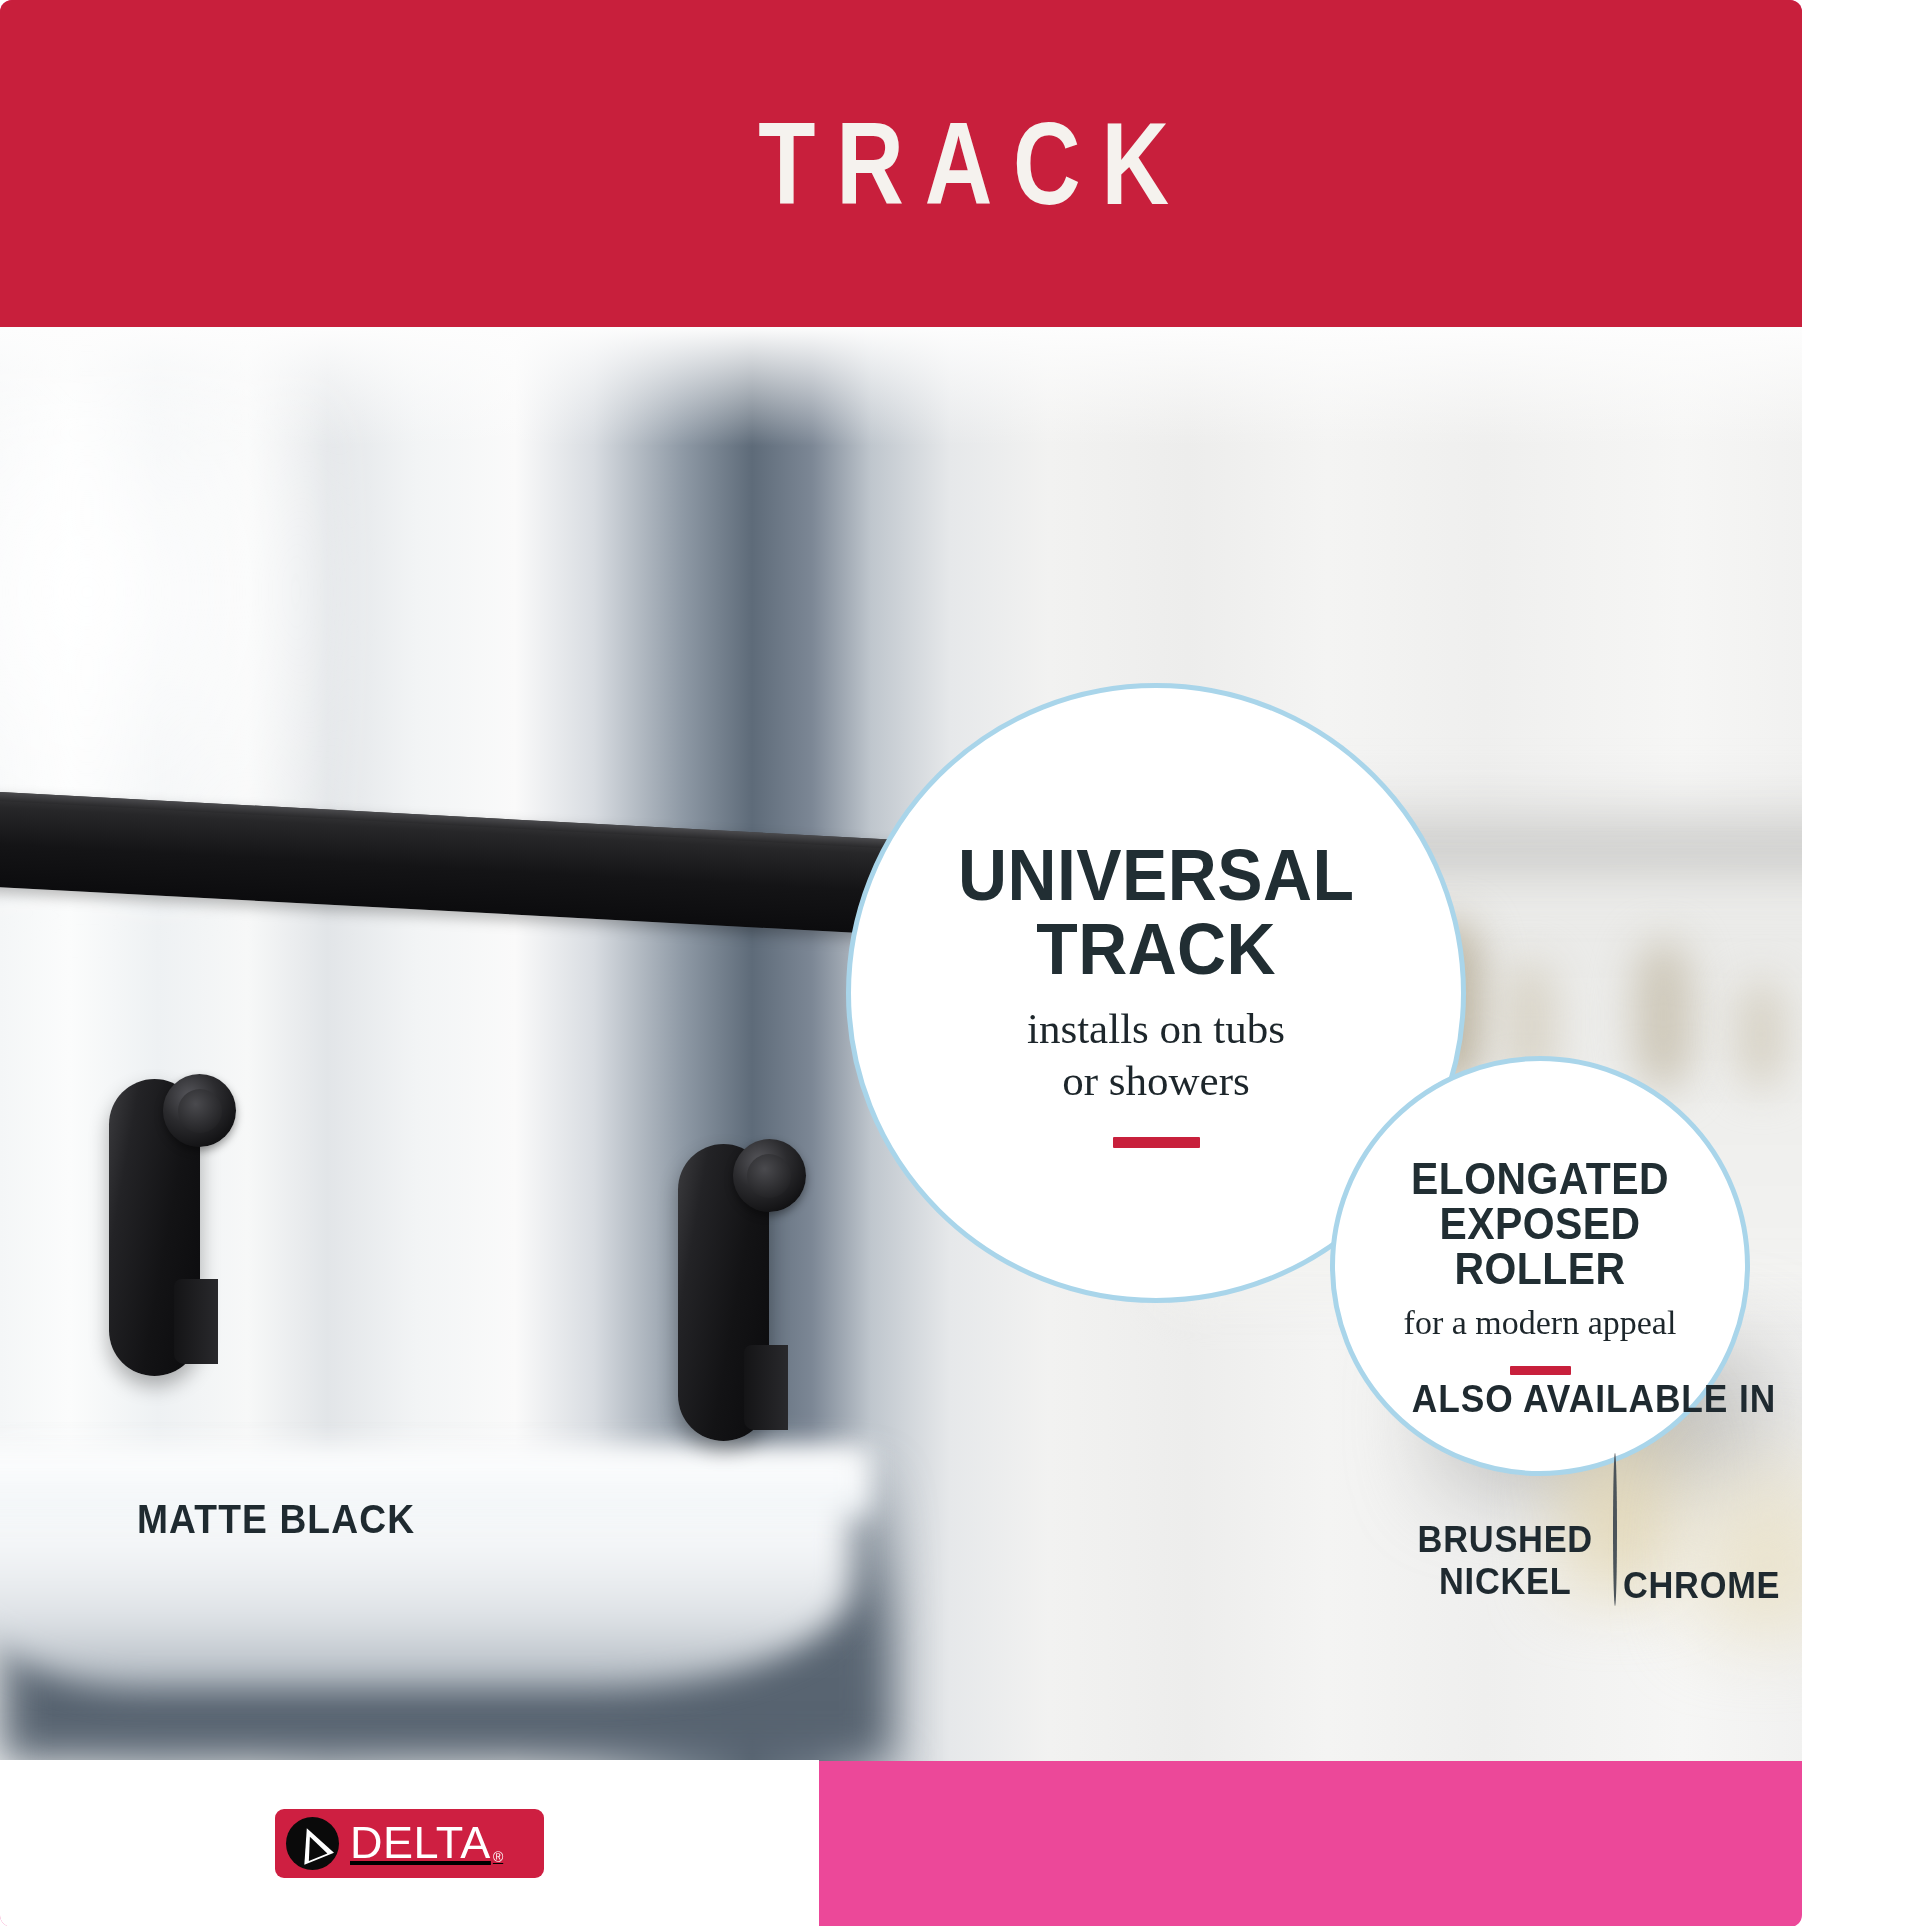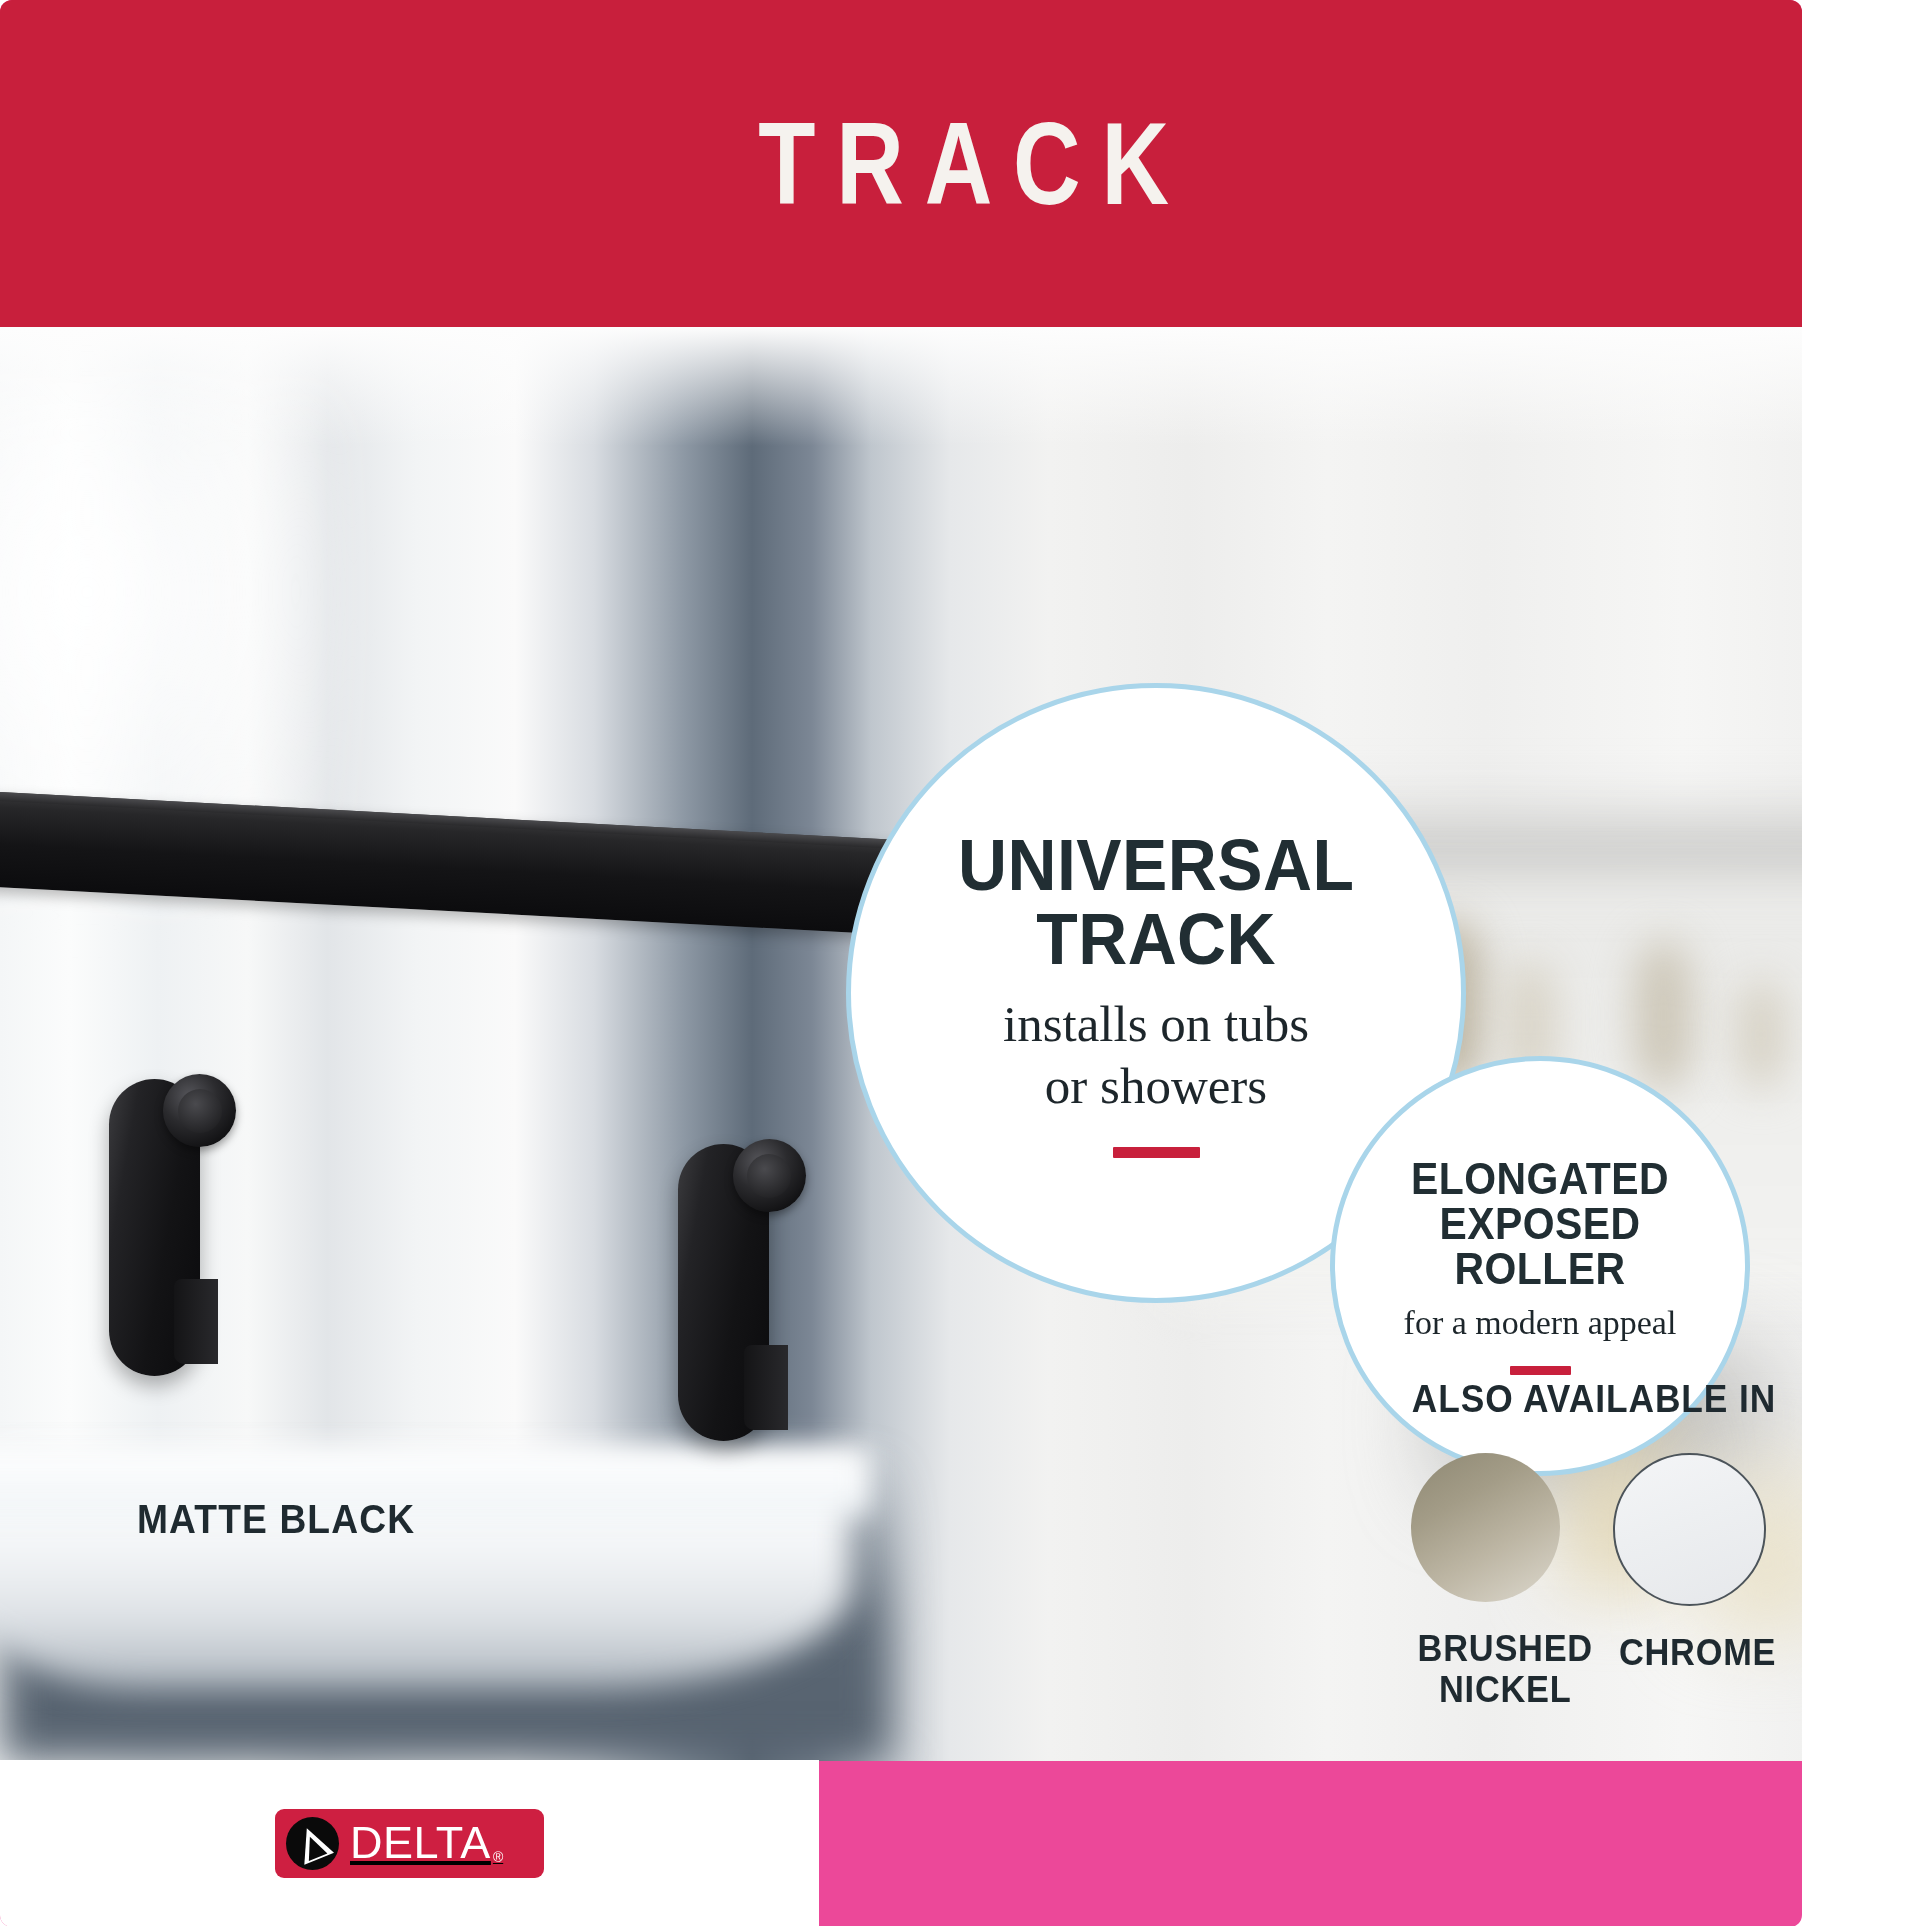--- a/index.html
+++ b/index.html
@@ -108,40 +108,40 @@
           border:5px solid #A9D5EA;display:flex;flex-direction:column;
           align-items:center;justify-content:center;text-align:center;}
   .c1{left:846px;top:356px;width:610px;height:610px;z-index:4;}
   .c2{left:1330px;top:729px;width:410px;height:410px;z-index:5;}
   .co-head{color:#212E33;font-weight:700;line-height:1.02;
         font-family:"Liberation Sans Narrow","Liberation Sans",sans-serif;
         letter-spacing:0.5px;transform:scaleX(.93);}
   .c1 .co-head{font-size:73px;}
   .c2 .co-head{font-size:44px;}
   .co-sub{color:#1D262B;font-family:"Liberation Serif",serif;line-height:1.22;}
-  .c1 .co-sub{font-size:51px;margin-top:16px;}
+  .c1 .co-sub{font-size:43px;margin-top:16px;}
   .c2 .co-sub{font-size:34px;margin-top:10px;}
   .co-dash{background:#C8203C;border-radius:1px;}
   .c1 .co-dash{width:87px;height:11px;margin-top:30px;}
   .c2 .co-dash{width:61px;height:9px;margin-top:22px;}
 
   
   .matte-black{position:absolute;left:137px;top:1170px;z-index:6;
         color:#1F2A30;font-size:40px;font-weight:700;letter-spacing:1.2px;
         font-family:"Liberation Sans Narrow","Liberation Sans",sans-serif;
         transform:scaleX(.93);transform-origin:left center;}
 
   
   .avail{position:absolute;left:1386px;top:1051px;width:416px;z-index:6;text-align:center;}
   .avail-title{color:#1F2A30;font-size:38px;font-weight:700;letter-spacing:1px;
         font-family:"Liberation Sans Narrow","Liberation Sans",sans-serif;
         transform:scaleX(.93);}
   .swatch-row{display:flex;justify-content:center;align-items:flex-start;
         gap:38px;margin-top:32px;}
-  .swatch-col{width:164px;display:flex;flex-direction:column;align-items:flex-start;}
+  .swatch-col{width:164px;display:flex;flex-direction:row;align-items:flex-end;}
   .swatch{width:149px;height:149px;border-radius:50%;}
   .sw-nickel{background:linear-gradient(150deg,#8E8873 0%,#A39C87 32%,#BDB6A4 62%,#D3CEC1 88%,#DDD9CE 100%);}
   .sw-chrome{background:linear-gradient(160deg,#F4F5F7 0%,#EDEFF1 45%,#E6E8EB 100%);
         border:2px solid #4C545A;}
   .swatch-label{margin-top:26px;color:#1F2A30;font-size:37px;font-weight:700;
         letter-spacing:0.8px;line-height:1.12;text-align:center;
         font-family:"Liberation Sans Narrow","Liberation Sans",sans-serif;
         transform:scaleX(.93);}
 
   

